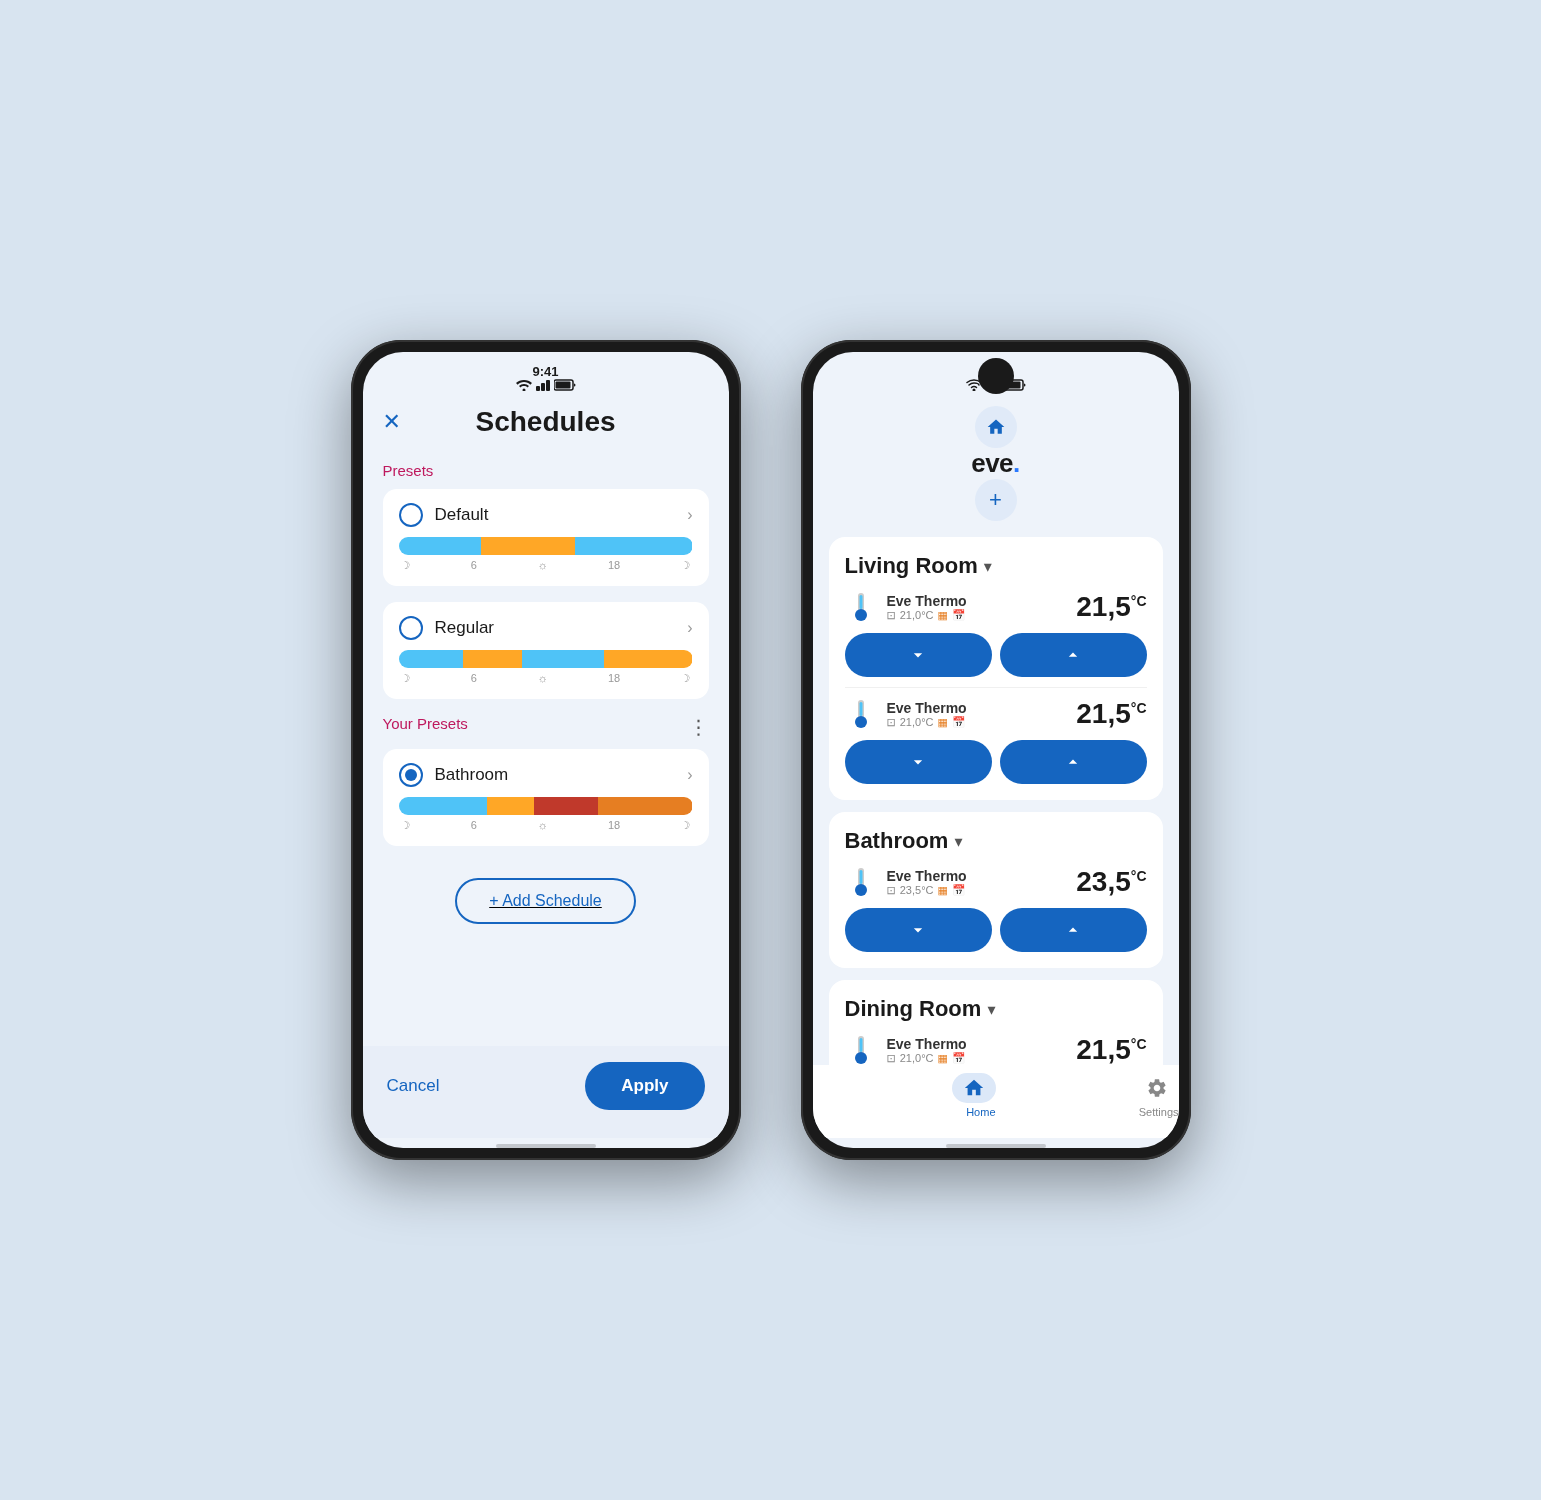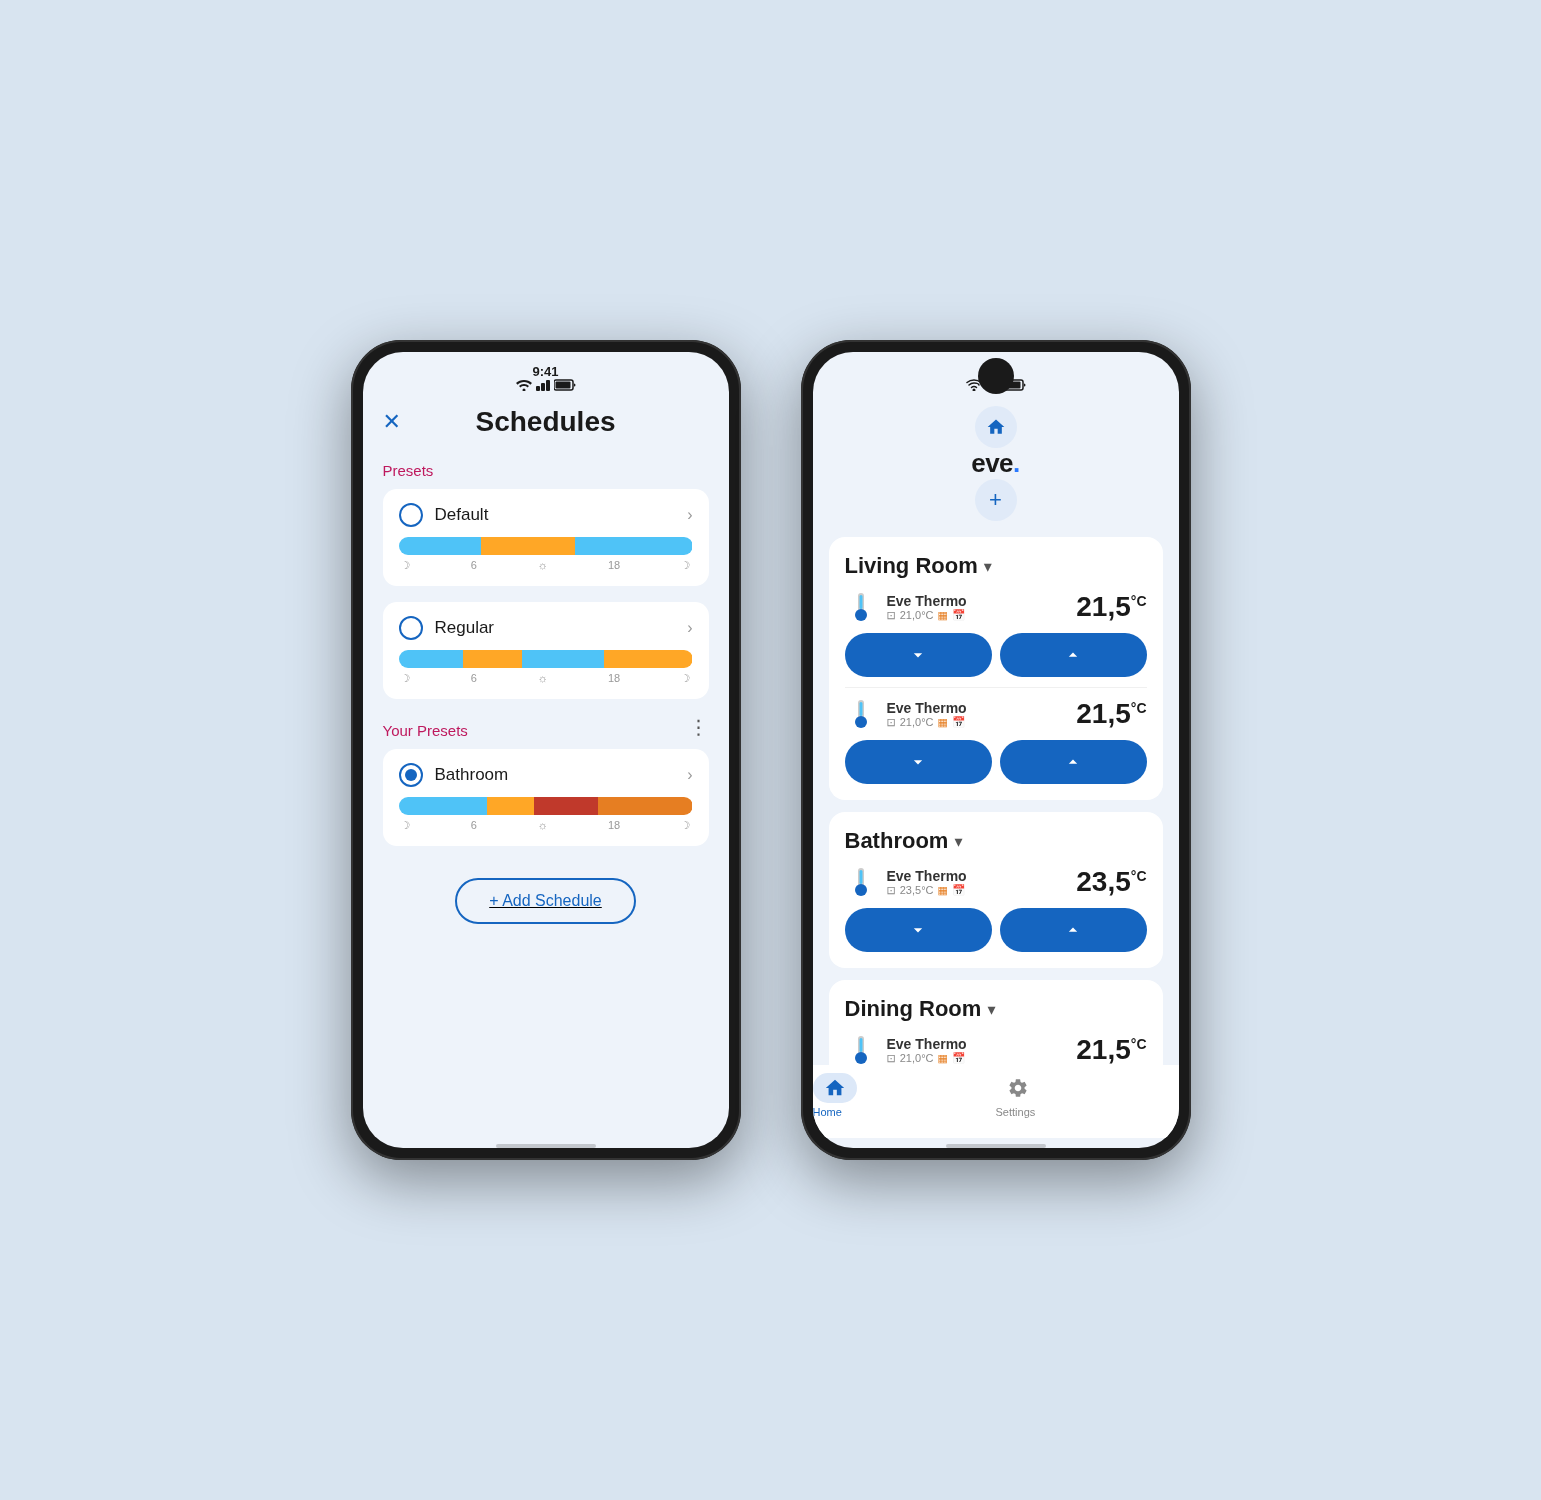--- a/index.html
+++ b/index.html
@@ -176,21 +176,21 @@
     .reg-4 { background: #ffa726; width: 30%; }
 
     
     .bath-1 { background: #4fc3f7; width: 30%; }
     .bath-2 { background: #ffa726; width: 16%; }
     .bath-3 { background: #c0392b; width: 22%; }
     .bath-4 { background: #e67e22; width: 32%; }
 
     .your-presets-header {
       display: flex;
-      align-items: flex-end;
+      align-items: flex-start;
       justify-content: space-between;
       margin-bottom: 10px;
       margin-top: 8px;
     }
     .more-dots {
       font-size: 20px;
       color: #555;
       cursor: pointer;
     }
 
@@ -385,21 +385,21 @@
     .bottom-nav {
       background: white;
       display: flex;
       padding: 8px 0 20px;
       flex-shrink: 0;
     }
     .nav-item {
       flex: 1;
       display: flex;
       flex-direction: column;
-      align-items: flex-start;
+      align-items: flex-end;
       gap: 3px;
       cursor: pointer;
     }
     .nav-icon-wrap {
       width: 44px;
       height: 30px;
       display: flex;
       align-items: center;
       justify-content: center;
       border-radius: 15px;
@@ -544,20 +544,24 @@
               <span>☽</span>
             </div>
           </div>
         </div>
 
         <div style="display:flex;justify-content:center;text-decoration:underline;">
           <button class="add-schedule-btn">+ Add Schedule</button>
         </div>
       </div>
 
+      <div class="schedules-bottom">
+        <button class="cancel-btn">Cancel</button>
+        <button class="apply-btn">Apply</button>
+      </div>
       <div class="home-indicator"></div>
     </div>
   </div>
 </div>
 
 <div class="phone">
   <div class="notch"></div>
   <div class="phone-screen">
 
     <div class="status-bar">

